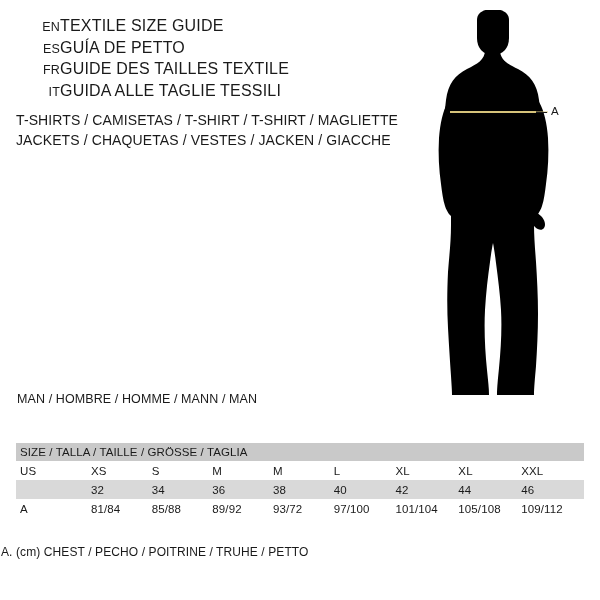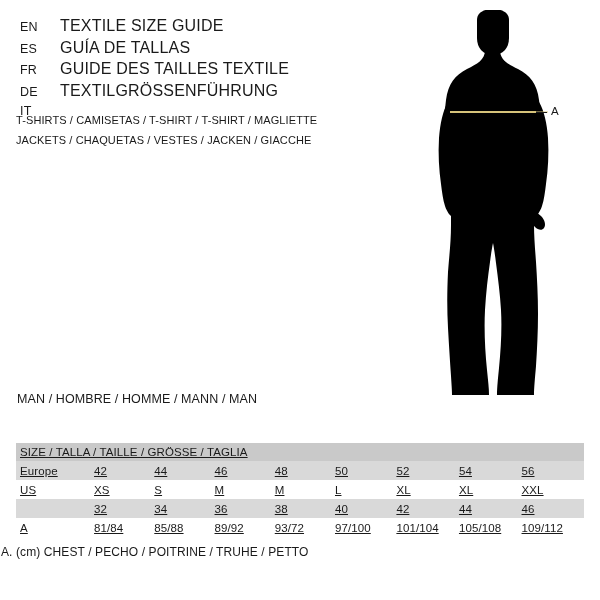--- a/index.html
+++ b/index.html
@@ -19,20 +19,21 @@
     height: 600px;
     background: #ffffff;
   }
 
   
   .lang-block {
     position: absolute;
     left: 20px;
     top: 16px;
     width: 340px;
+    text-align: right;
   }
   .lang-row {
     display: flex;
     align-items: baseline;
     line-height: 19.5px;
     font-size: 12.5px;
     letter-spacing: 0.2px;
   }
   .lang-code {
     width: 40px;
@@ -44,21 +45,21 @@
   }
 
   
   .cat-block {
     position: absolute;
     left: 16px;
     top: 110px;
     width: 400px;
   }
   .cat-line {
-    font-size: 11px;
+    font-size: 14px;
     line-height: 20px;
     letter-spacing: 0.1px;
     white-space: nowrap;
   }
 
   
   .figure {
     position: absolute;
     left: 415px;
     top: 10px;
@@ -100,21 +101,20 @@
     top: 443px;
     width: 568px;
     border-collapse: collapse;
     font-size: 11.5px;
   }
   .size-table td {
     padding: 0;
     height: 19px;
     vertical-align: middle;
     letter-spacing: 0.1px;
-    text-decoration: underline;
   }
   .row-header td {
     background: #c9c9c9;
     height: 18px;
     padding-left: 4px;
   }
   .row-shade td { background: #d9d9d9; }
   .row-plain td { background: #ffffff; margin-left: 20px; }
   .row-shade td:first-child,
   .row-plain td:first-child,
@@ -136,32 +136,29 @@
 
 <div class="page">
 
   <div class="lang-block">
     <div class="lang-row">
       <span class="lang-code">EN</span>
       <span class="lang-text">TEXTILE SIZE GUIDE</span>
     </div>
     <div class="lang-row">
       <span class="lang-code">ES</span>
-      <span class="lang-text">GUÍA DE TALLAS</span>
+      <span class="lang-text">GUÍA DE PETTO</span>
     </div>
     <div class="lang-row">
       <span class="lang-code">FR</span>
       <span class="lang-text">GUIDE DES TAILLES TEXTILE</span>
     </div>
     <div class="lang-row">
-      <span class="lang-code">DE</span>
-      <span class="lang-text">TEXTILGRÖSSENFÜHRUNG</span>
-    </div>
-    <div class="lang-row">
       <span class="lang-code">IT</span>
+      <span class="lang-text">GUIDA ALLE TAGLIE TESSILI</span>
     </div>
   </div>
 
   <div class="cat-block">
     <div class="cat-line">T-SHIRTS / CAMISETAS / T-SHIRT / T-SHIRT / MAGLIETTE</div>
     <div class="cat-line">JACKETS / CHAQUETAS / VESTES / JACKEN / GIACCHE</div>
   </div>
 
   <div class="figure">
     <svg width="175" height="390" viewBox="0 0 175 390" xmlns="http://www.w3.org/2000/svg">
@@ -217,31 +214,20 @@
   <div class="measure-dash"></div>
   <div class="measure-label">A</div>
 
   <div class="man-heading">MAN / HOMBRE / HOMME / MANN / MAN</div>
 
   <table class="size-table">
     <tbody>
       <tr class="row-header">
         <td class="col-label" colspan="9">SIZE / TALLA / TAILLE / GRÖSSE / TAGLIA</td>
       </tr>
-      <tr class="row-shade">
-        <td class="col-label">Europe</td>
-        <td class="col-v">42</td>
-        <td class="col-v">44</td>
-        <td class="col-v">46</td>
-        <td class="col-v">48</td>
-        <td class="col-v">50</td>
-        <td class="col-v">52</td>
-        <td class="col-v">54</td>
-        <td class="col-v">56</td>
-      </tr>
       <tr class="row-plain">
         <td class="col-label">US</td>
         <td class="col-v">XS</td>
         <td class="col-v">S</td>
         <td class="col-v">M</td>
         <td class="col-v">M</td>
         <td class="col-v">L</td>
         <td class="col-v">XL</td>
         <td class="col-v">XL</td>
         <td class="col-v">XXL</td>

